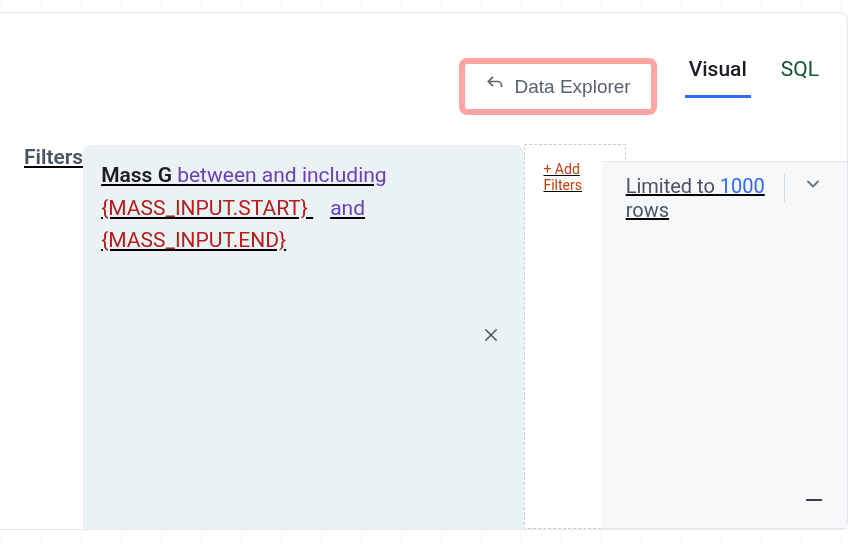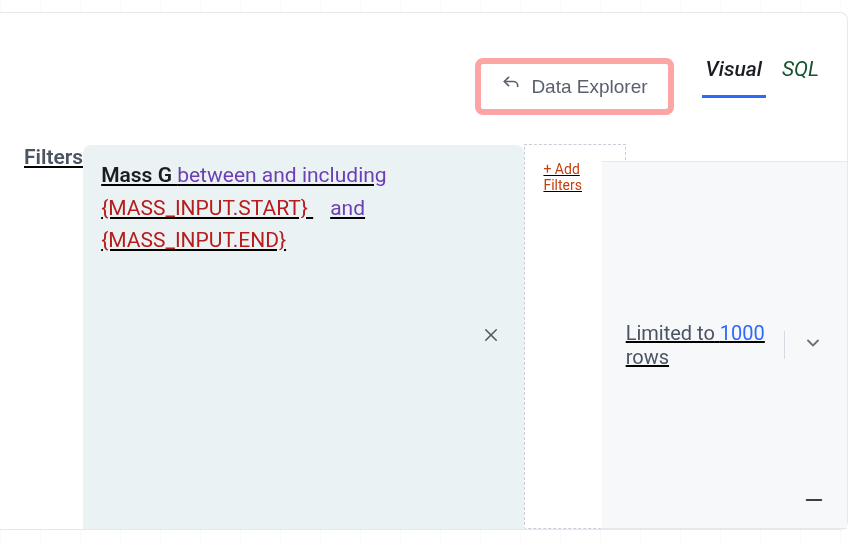--- a/index.html
+++ b/index.html
@@ -50,22 +50,21 @@
       background: #fff;
       color: #59616e;
       font-size: 19px;
       cursor: pointer;
       margin-top: 27px;
     }
     .back-button svg { width: 20px; height: 20px; stroke: #59616e; }
     .tabs {
       display: flex;
       align-items: flex-end;
-      gap: 12px;
-      font-style: italic;
+      gap: 26px;
     }
     .tab {
       font-size: 21px;
       padding: 8px 4px 14px 4px;
       cursor: pointer;
       color: #14532d;
       border-bottom: 3px solid transparent;
     }
     .tab.active {
       color: #1a1d23;
@@ -134,21 +133,21 @@
     }
     .limit-bar {
       margin-top: 16px;
       margin-left: -24px;
       margin-right: -24px;
       background: #f6f8fa;
       border-top: 1px solid #e5e8ed;
       border-bottom: 1px solid #e5e8ed;
       padding: 12px 24px;
       display: flex;
-      align-items: center;
+      align-items: flex-start;
       justify-content: flex-end;
       gap: 18px;
       font-size: 20px;
       color: #4b5462;
     }
     .limit-num { color: #2d68ff; }
     .limit-sep {
       width: 1px;
       height: 28px;
       background: #d5dae2;

